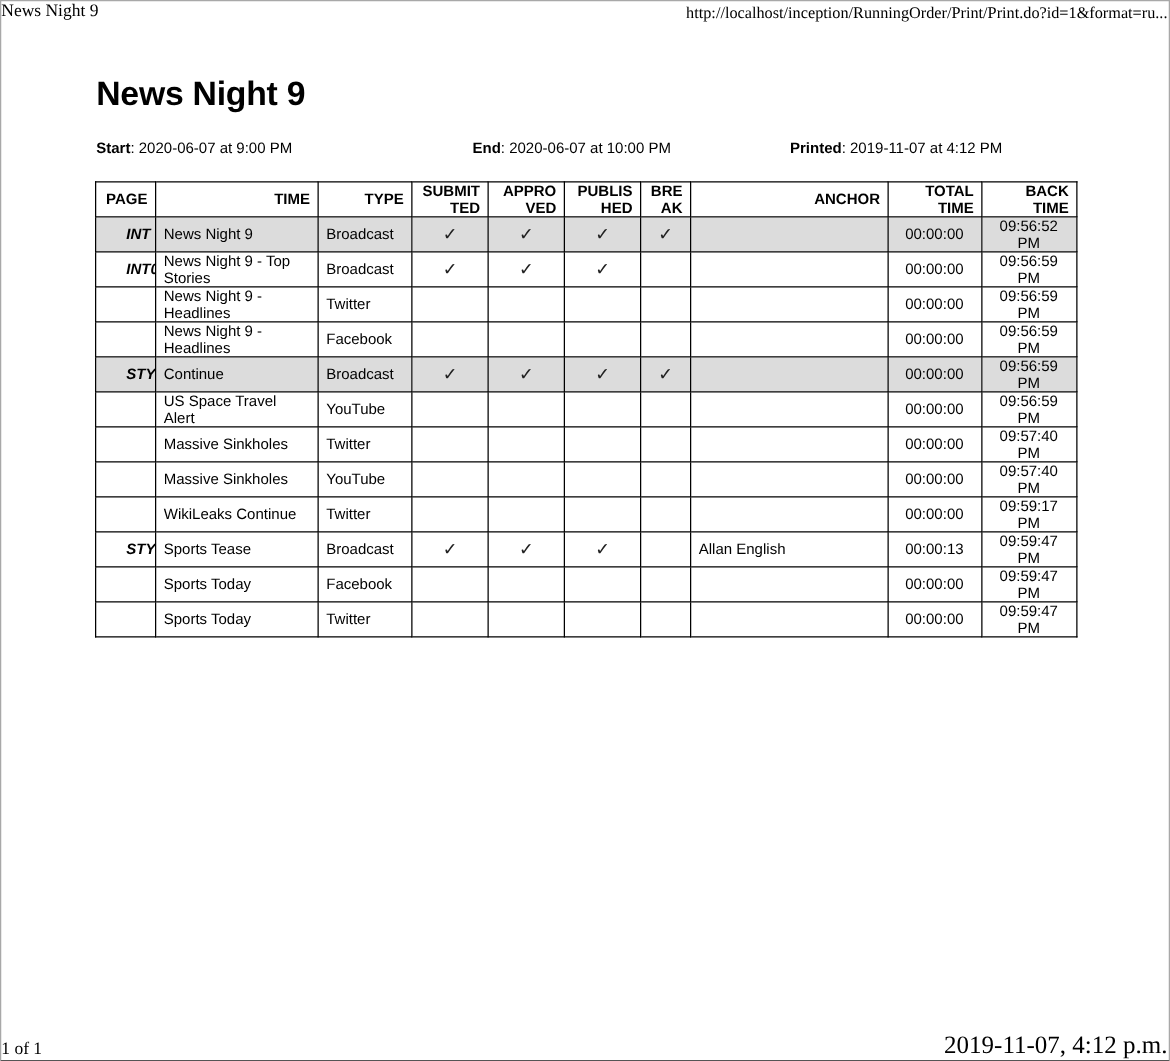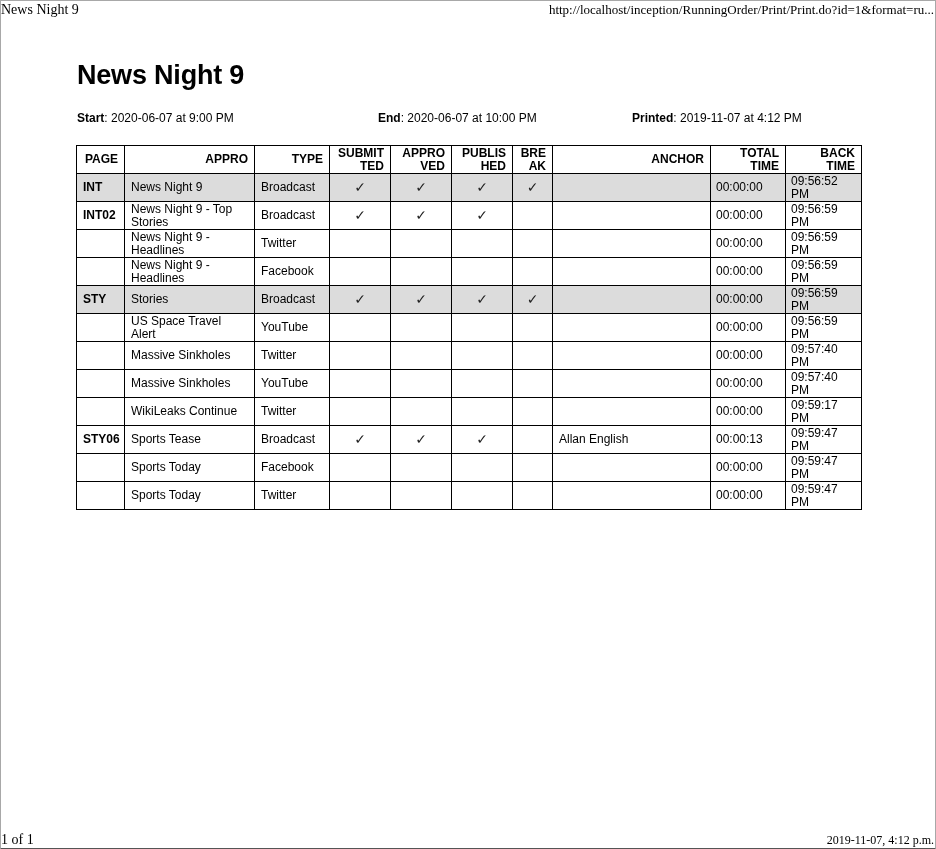--- a/index.html
+++ b/index.html
@@ -1,36 +1,36 @@
 <!DOCTYPE html>
 <html><head>
 <meta charset="utf-8">
 <style>
   html, body { margin: 0; padding: 0; background: #fff; }
   body { width: 936px; height: 849px; position: relative; overflow: hidden; font-family: "Liberation Sans", sans-serif; color: #000; }
   .frame { position: absolute; left: 0; top: 0; width: 934px; height: 847px; border: 1px solid #a8a8a8; border-bottom: 2px solid #555; box-sizing: content-box; }
   .hdr-left { position: absolute; left: 1px; top: 2px; font-family: "Liberation Serif", serif; font-size: 14px; }
   .hdr-right { position: absolute; right: 2px; top: 2px; font-family: Liberation Serif, serif; font-size: 13px; white-space: nowrap; }
   .ftr-left { position: absolute; left: 1px; bottom: 1px; font-family: "Liberation Serif", serif; font-size: 14px; }
-  .ftr-right { position: absolute; right: 2px; bottom: 1px; font-family: "Liberation Serif", serif; font-size: 12px; }
+  .ftr-right { position: absolute; right: 2px; bottom: 1px; font-family: "Liberation Serif", serif; font-size: 20px; }
   h1 { position: absolute; left: 77px; top: 60px; margin: 0; font-size: 27px; font-weight: bold; letter-spacing: -0.2px; }
   .meta { position: absolute; top: 111px; font-size: 12px; }
   .meta b { font-weight: bold; }
   .meta-start { left: 77px; }
   .meta-end { left: 378px; }
   .meta-printed { left: 632px; }
   table { position: absolute; left: 76px; top: 145px; border-collapse: collapse; font-size: 12px; table-layout: fixed; width: 785px; }
   td, th { border: 1px solid #000; padding: 0 6px; vertical-align: middle; line-height: 13px; overflow: hidden; }
   th { font-weight: bold; text-align: right; height: 27px; }
   td { height: 27px; }
   tr.seg td { background: #dcdcdc; }
-  td.page { font-weight: bold; padding-left: 6px; }
+  td.page { font-weight: bold; padding-left: 24px; font-style: italic; }
   td.chk { text-align: center; font-size: 14px; }
   .ck { display: inline-block; color: #222; }
-  td.time, td.back { padding-left: 5px; }
+  td.time, td.back { padding-left: 5px; text-align: center; }
 </style>
 </head>
 <body>
 
 <div class="frame"></div>
 
 <div class="hdr-left">News Night 9</div>
 <div class="hdr-right">http://localhost/inception/RunningOrder/Print/Print.do?id=1&amp;format=ru...</div>
 
 <h1>News Night 9</h1>
@@ -48,21 +48,21 @@
       <col style="width:61px">
       <col style="width:61px">
       <col style="width:40px">
       <col style="width:158px">
       <col style="width:75px">
       <col style="width:76px">
   </colgroup>
   <thead>
     <tr id="thead-row">
         <th>PAGE</th>
-        <th>APPRO</th>
+        <th>TIME</th>
         <th>TYPE</th>
         <th>SUBMIT TED</th>
         <th>APPRO VED</th>
         <th>PUBLIS HED</th>
         <th>BRE AK</th>
         <th>ANCHOR</th>
         <th>TOTAL TIME</th>
         <th>BACK TIME</th>
       </tr>
   </thead>
@@ -110,21 +110,21 @@
         <td class="chk"></td>
         <td class="chk"></td>
         <td class="chk"></td>
         <td class="chk"></td>
         <td class="anchor"></td>
         <td class="time">00:00:00</td>
         <td class="back">09:56:59 PM</td>
       </tr>
       <tr class="seg">
         <td class="page">STY</td>
-        <td class="slug">Stories</td>
+        <td class="slug">Continue</td>
         <td class="type">Broadcast</td>
         <td class="chk"><span class="ck">✓</span></td>
         <td class="chk"><span class="ck">✓</span></td>
         <td class="chk"><span class="ck">✓</span></td>
         <td class="chk"><span class="ck">✓</span></td>
         <td class="anchor"></td>
         <td class="time">00:00:00</td>
         <td class="back">09:56:59 PM</td>
       </tr>
       <tr>

